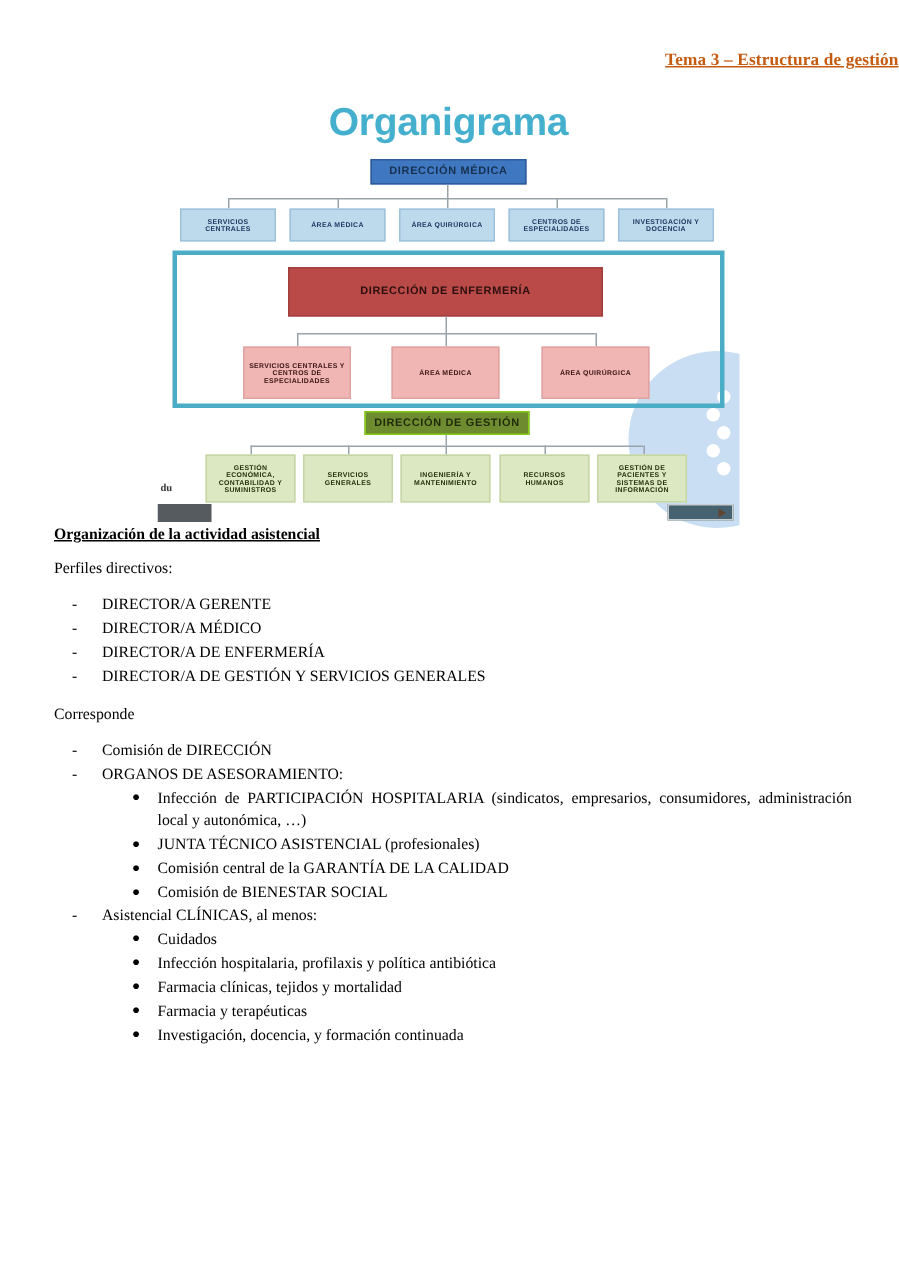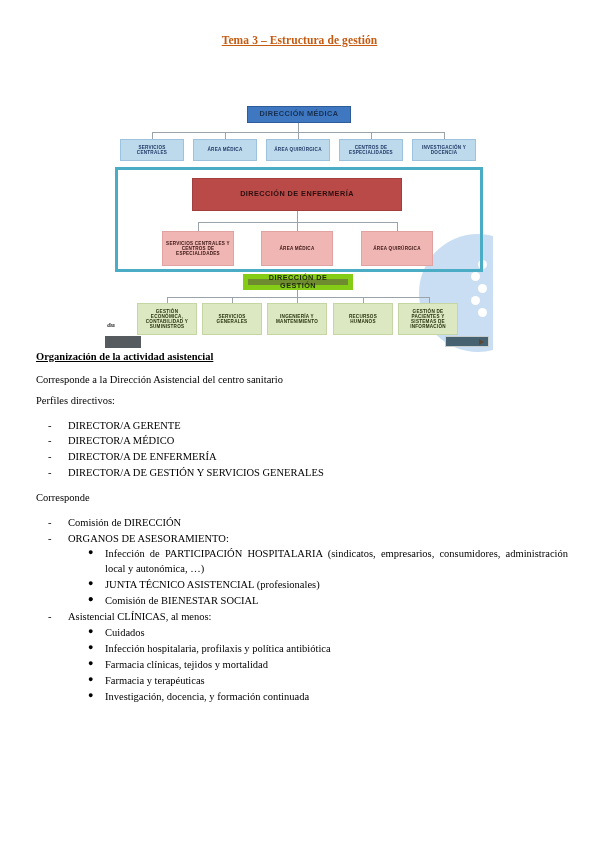--- a/index.html
+++ b/index.html
@@ -21,21 +21,21 @@
     inset: 0;
     background: #ffffff;
   }
 
   
   .doc-title {
     position: absolute;
     top: 34px;
     left: 0;
     width: 599px;
-    text-align: center;
+    text-align: right;
     font-size: 11.5px;
     font-weight: bold;
     color: #C55A11;
     text-decoration: underline;
     letter-spacing: 0.1px;
   }
 
   
   .slide {
     position: absolute;
@@ -144,21 +144,21 @@
     border: 1px solid #E0A3A1;
   }
 
   
   .box-head-green {
     background: #6F8B2F;
     color: #1E2A0A;
     font-size: 7.3px;
     font-weight: bold;
     letter-spacing: 0.45px;
-    border: 5px solid #84cc16;
+    border: 1px solid #84cc16;
   }
   .box-child-green {
     background: #DCE8C2;
     color: #27320D;
     font-size: 4.6px;
     font-weight: bold;
     letter-spacing: 0.25px;
     border: 1px solid #C5D6A4;
   }
   .conn-v { position: absolute; width: 1px; background: #9AA3AA; }
@@ -263,20 +263,21 @@
 
     <div class="slide-deco-circle"></div>
     <div class="slide-deco-spine">
       <i></i>
         <i></i>
         <i></i>
         <i></i>
         <i></i>
     </div>
 
+    <div class="slide-title">Organigrama</div>
 
     <div class="org-box box-head-blue" style="left:142px; top:44px; width:104px; height:17px;">DIRECCIÓN MÉDICA</div>
 
     <div class="conn-v" style="left:193px; top:61px; height:9px;"></div>
     <div class="conn-h" style="left:47px; top:70px; width:292px;"></div>
     <div class="conn-v" style="left:47px;  top:70px; height:7px;"></div>
     <div class="conn-v" style="left:120px; top:70px; height:7px;"></div>
     <div class="conn-v" style="left:193px; top:70px; height:7px;"></div>
     <div class="conn-v" style="left:266px; top:70px; height:7px;"></div>
     <div class="conn-v" style="left:339px; top:70px; height:7px;"></div>
@@ -319,21 +320,20 @@
 
     <div class="slide-du">du</div>
     <div class="slide-bar-left"></div>
     <div class="slide-bar-right"></div>
   </div>
 
   <div class="body-text">
 
     <p class="para heading">Organización de la actividad asistencial</p>
 
-    <p class="para">Corresponde a la Dirección Asistencial del centro sanitario</p>
 
     <p class="para tight">Perfiles directivos:</p>
 
     <div class="lvl1">
       <span class="dash">-</span>
       <span>DIRECTOR/A GERENTE</span>
     </div>
     <div class="lvl1">
       <span class="dash">-</span>
       <span>DIRECTOR/A MÉDICO</span>
@@ -363,20 +363,21 @@
     <div class="lvl2 justify">
       <span class="dot">●</span>
       <span>Infección de PARTICIPACIÓN HOSPITALARIA (sindicatos, empresarios, consumidores, administración local y autonómica, …)</span>
     </div>
     <div class="lvl2">
       <span class="dot">●</span>
       <span>JUNTA TÉCNICO ASISTENCIAL (profesionales)</span>
     </div>
     <div class="lvl2">
       <span class="dot">●</span>
+      <span>Comisión central de la GARANTÍA DE LA CALIDAD</span>
     </div>
     <div class="lvl2">
       <span class="dot">●</span>
       <span>Comisión de BIENESTAR SOCIAL</span>
     </div>
 
     <div class="lvl1">
       <span class="dash">-</span>
       <span>Asistencial CLÍNICAS, al menos:</span>
     </div>

